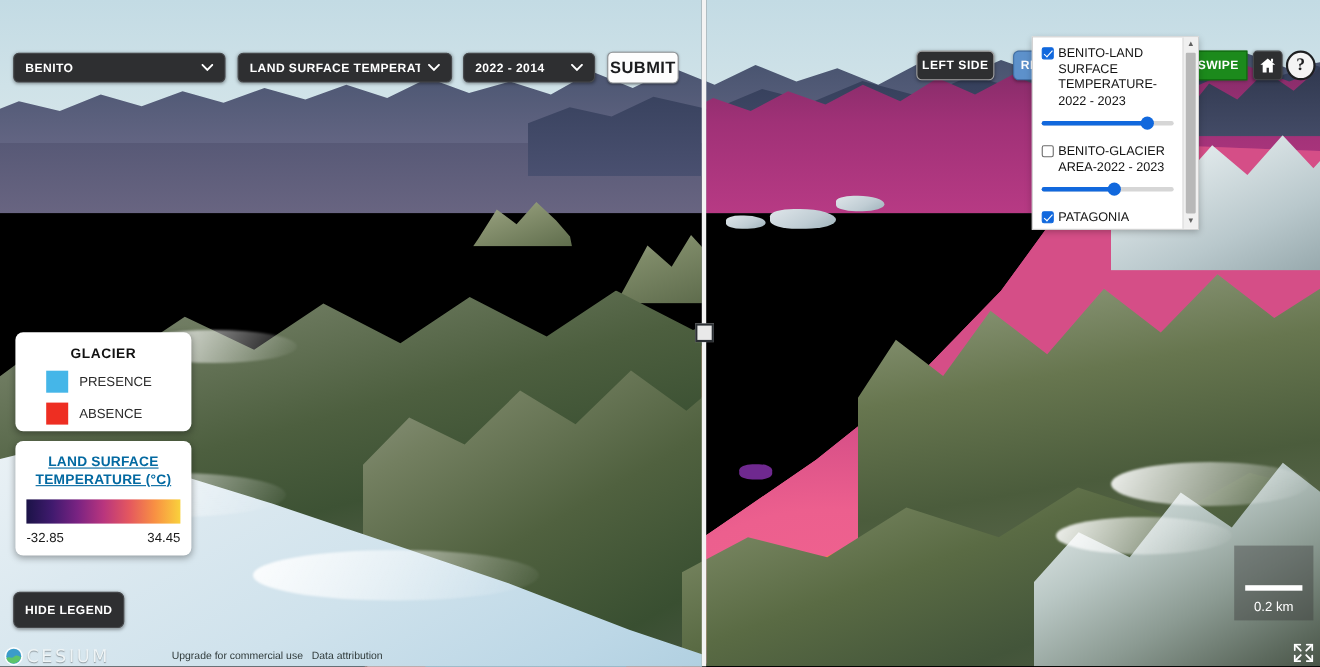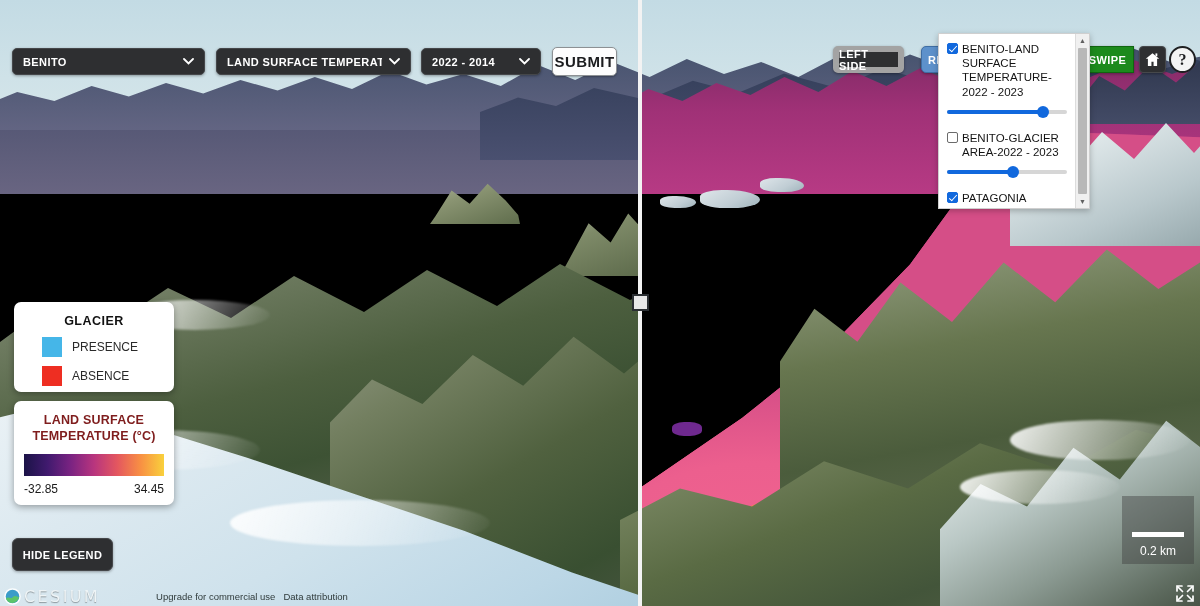--- a/index.html
+++ b/index.html
@@ -278,21 +278,21 @@
   .side-btn {
     position: absolute; top: 8px; height: 27px;
     border-radius: 5px;
     font-size: 11px; font-weight: bold; letter-spacing: .5px;
     display: flex; align-items: center; justify-content: center;
     cursor: pointer;
     box-shadow: 0 1px 3px rgba(0,0,0,.35);
   }
   #btn-left-side {
     left: 833px; width: 71px;
-    background: #2e2f31; border: 6px solid #a3a3a3; color: #fff;
+    background: #2e2f31; border: 1px solid #a3a3a3; color: #fff;
   }
   #btn-right-side {
     left: 921px; width: 82px;
     background: #5d91cb; border: 1px solid #3f6ea4; color: #fff;
   }
   #btn-swipe {
     position: absolute; left: 1081px; top: 8px;
     width: 53px; height: 27px;
     background: #1c8a1c; border: 1px solid #106610; border-radius: 0;
     color: #fff; font-size: 11px; font-weight: bold; letter-spacing: .4px;
@@ -399,21 +399,21 @@
     margin: 9px 0 0 28px; font-size: 12px; color: #2a2a2a;
   }
   .sw { width: 20px; height: 20px; margin-right: 10px; flex: none; }
 
   #legend-temp {
     left: 14px; top: 401px; width: 160px; height: 104px;
     padding: 11px 0 0 0;
   }
   .legend-title2 {
     text-align: center; font-size: 12.5px; font-weight: bold;
-    color: #7f1d1d; line-height: 16px; letter-spacing: .2px;
+    color: #0369a1; line-height: 16px; letter-spacing: .2px; text-decoration: underline;
   }
   .gradbar {
     margin: 10px auto 0 auto; width: 140px; height: 22px;
   }
   .grad-labels {
     display: flex; justify-content: space-between;
     width: 140px; margin: 6px auto 0 auto;
     font-size: 12px; color: #1a1a1a;
   }
 

